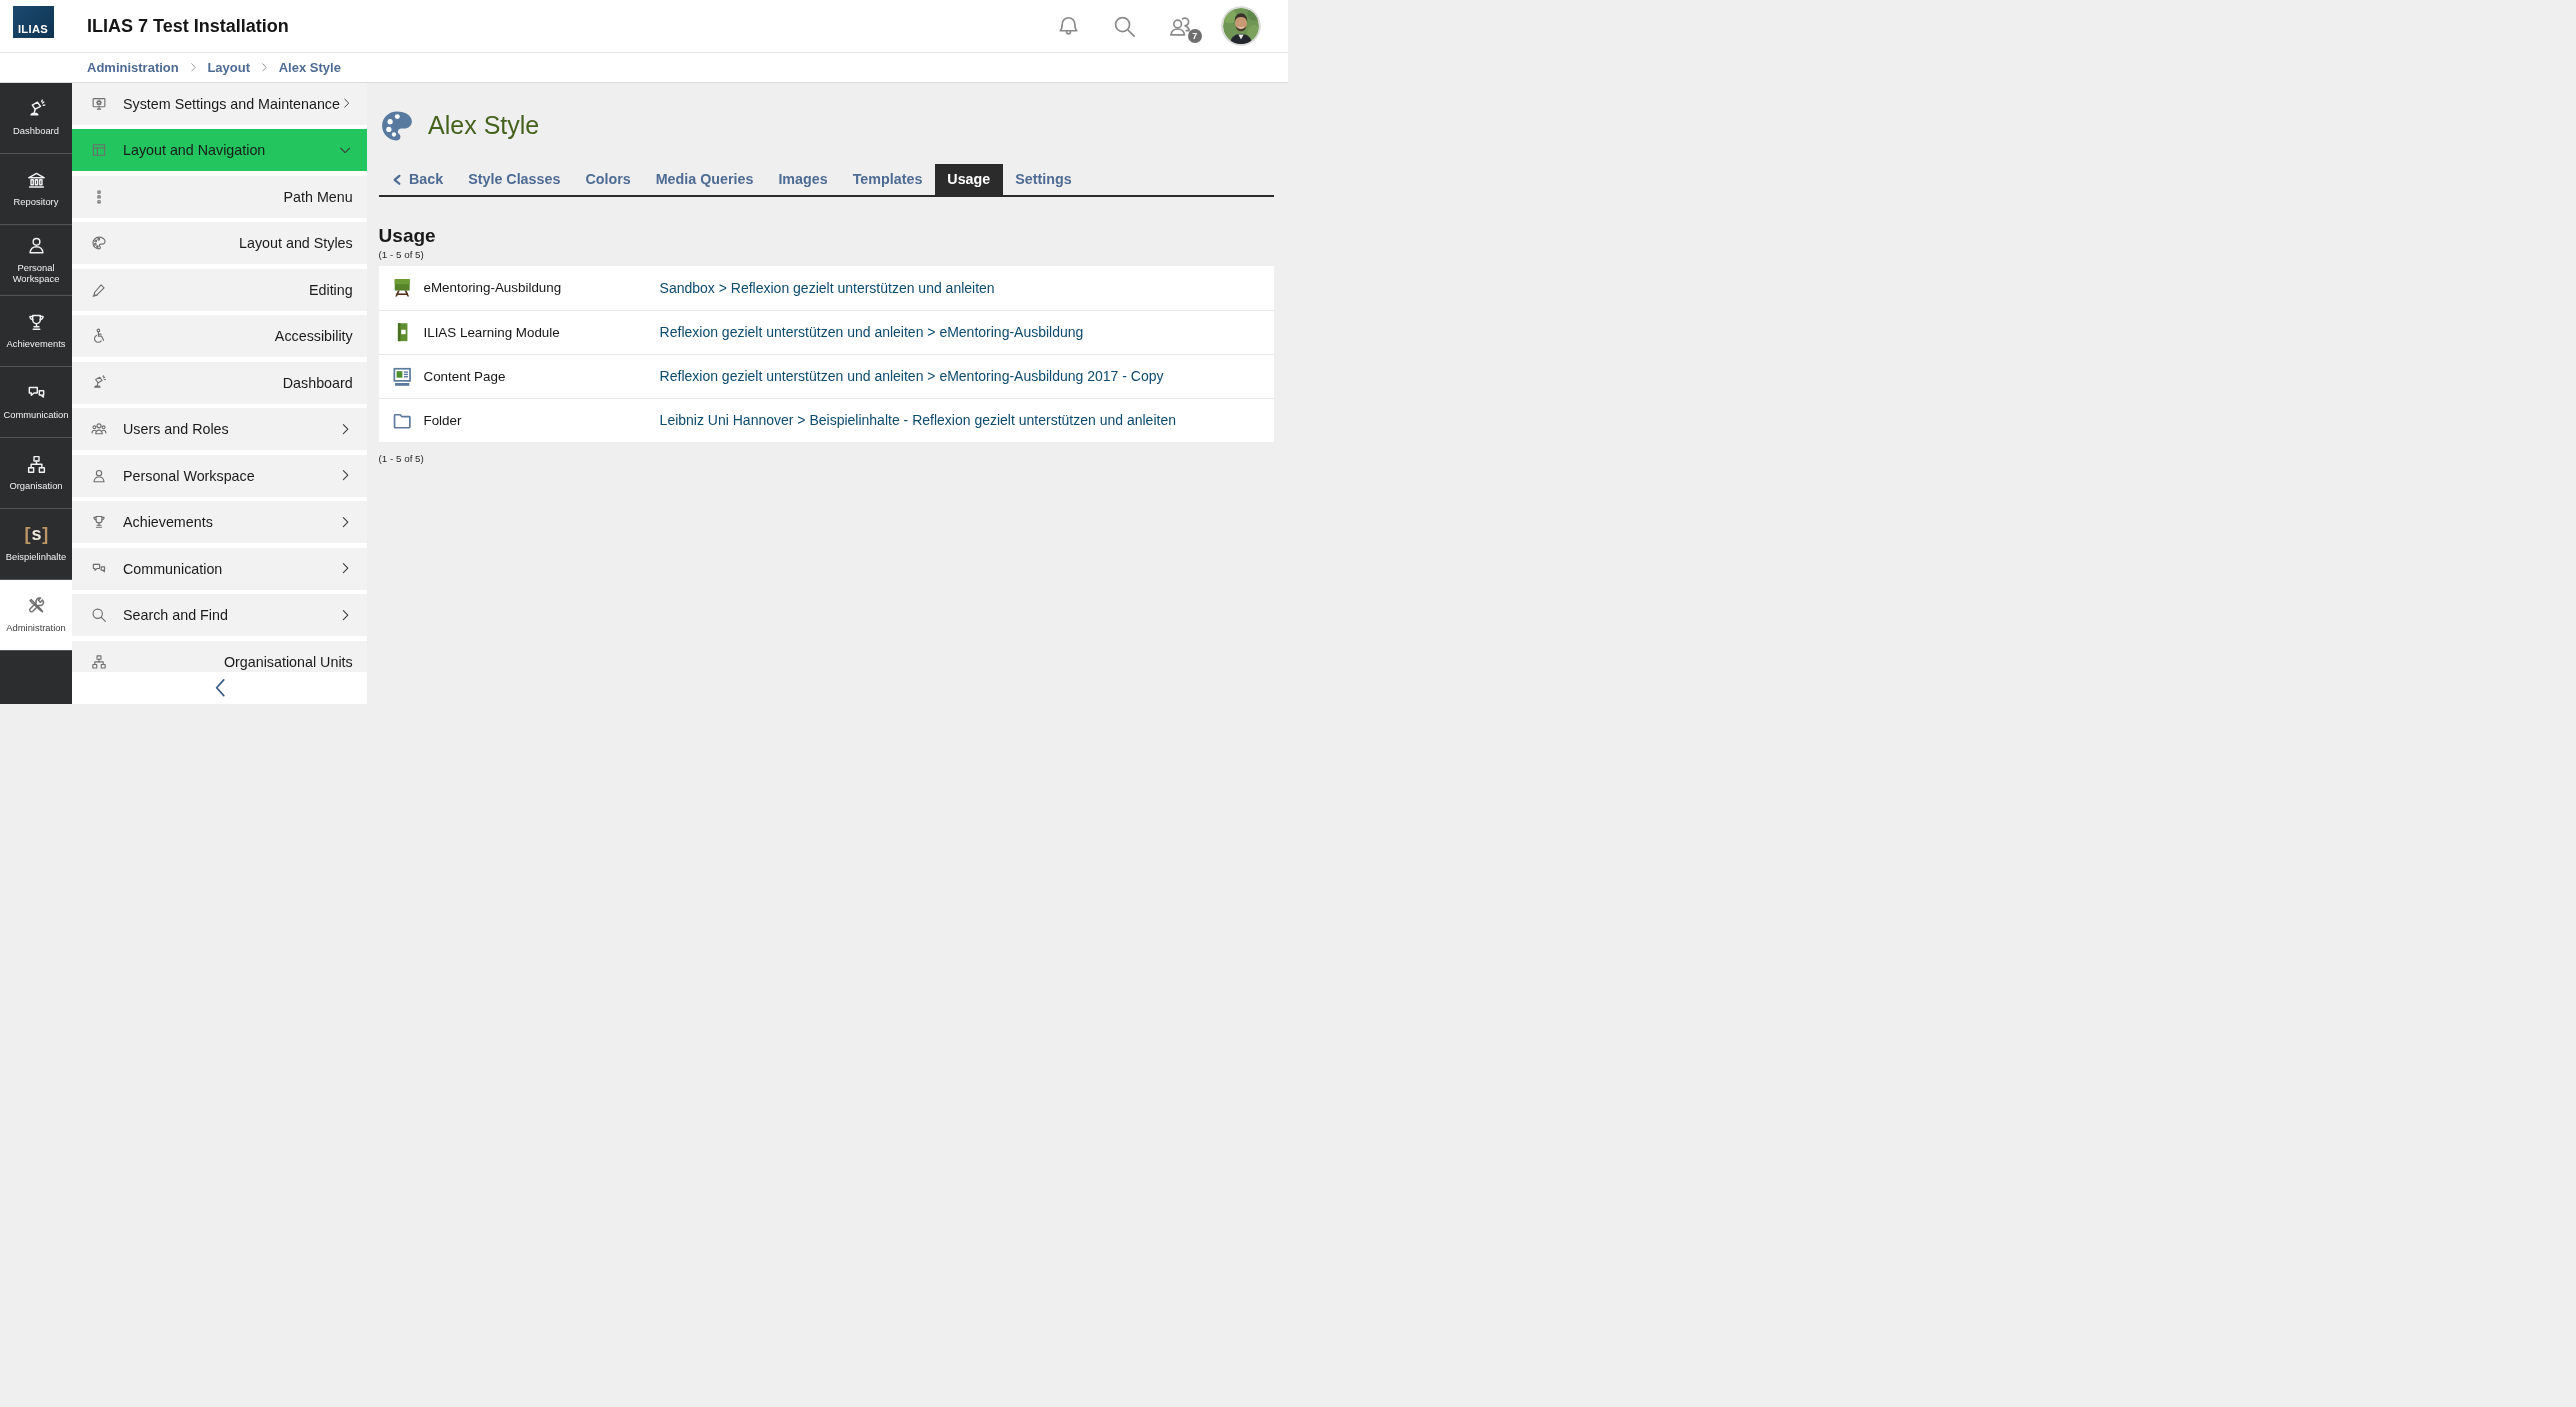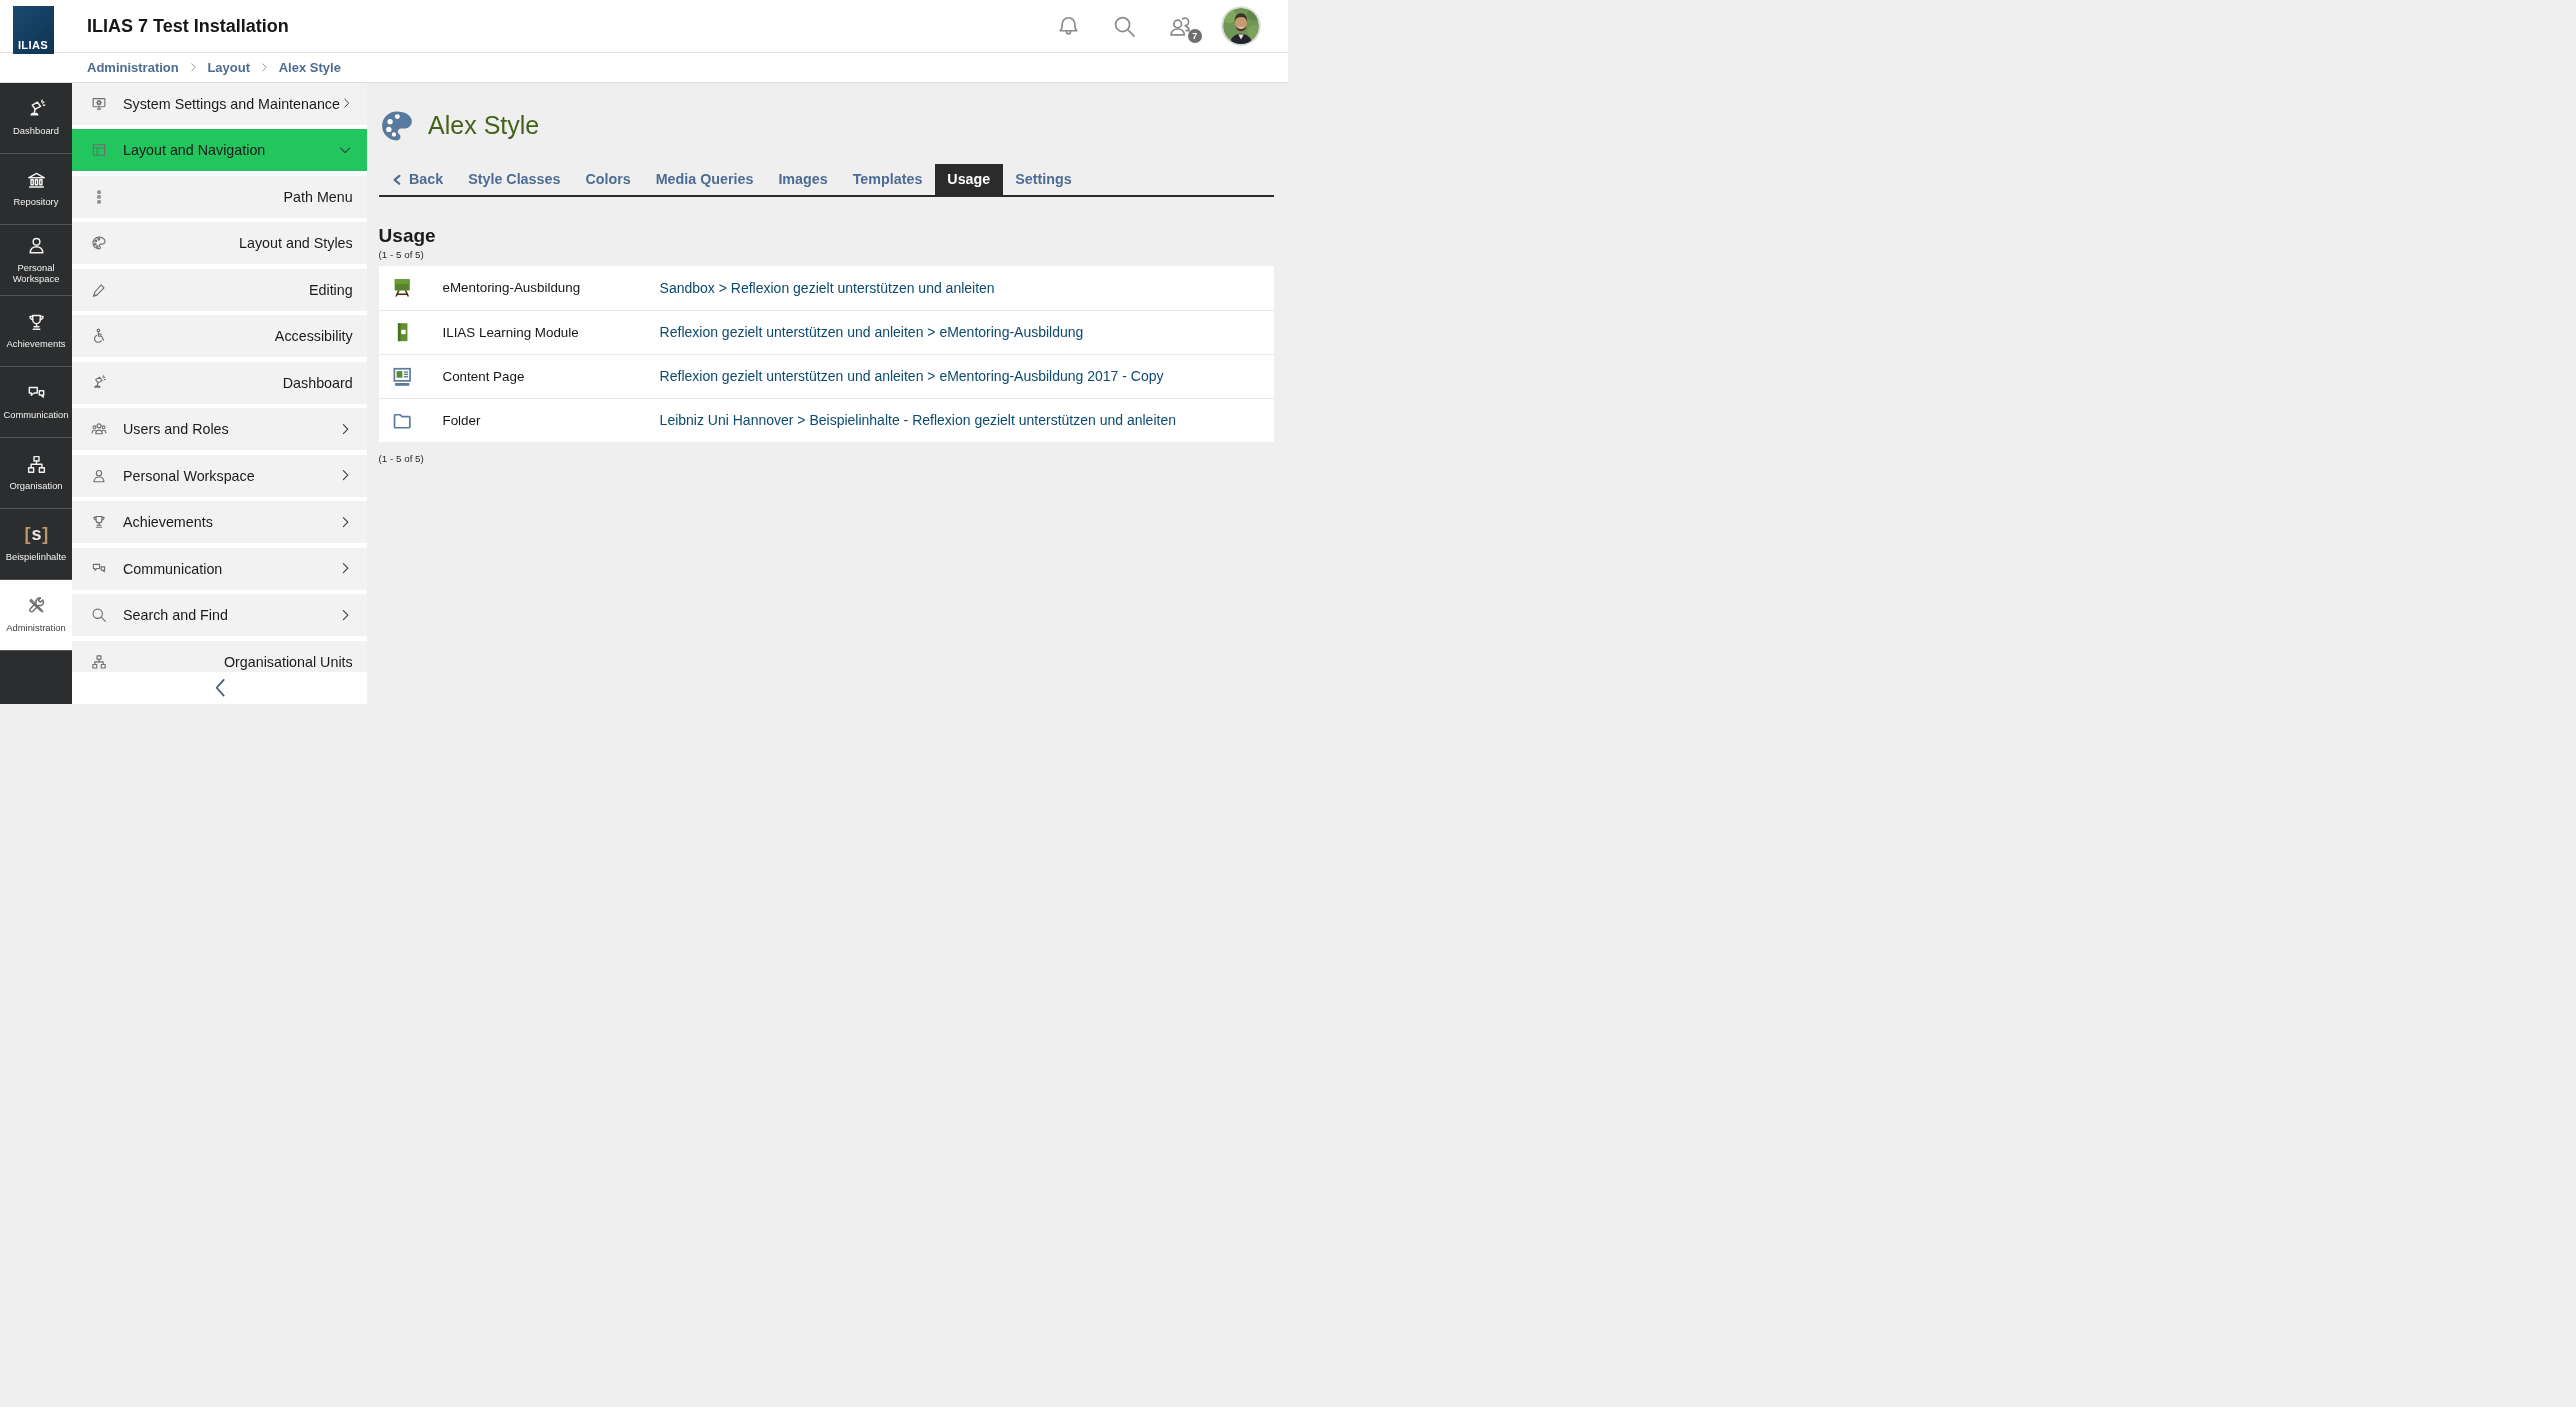--- a/index.html
+++ b/index.html
@@ -2,21 +2,21 @@
 <html style="font-size:14.3px"><head>
 <meta charset="utf-8">
 <style>
   * { box-sizing: border-box; margin: 0; padding: 0; }
   html,body { width:1288px; height:704px; overflow:hidden;
     font-family:"Liberation Sans","DejaVu Sans",sans-serif; background:#efefef; }
 
   
   .header { position:relative; height:53px; background:#fff; border-bottom:0.9px solid #e4e4e4;
     display:flex; align-items:center; }
-  .logo { position:absolute; left:12.5px; top:6.3px; width:41px; height:48px;
+  .logo { position:absolute; left:12.5px; top:6.3px; width:41px; height:32px;
     background:linear-gradient(135deg,#1b4a70,#0e3350); color:#fff; display:flex;
     align-items:flex-end; justify-content:center; font-size:11.2px; font-weight:700;
     letter-spacing:0.3px; padding-bottom:3.6px; }
   .app-title { margin-left:87px; font-size:18px; font-weight:700; color:#161616; }
   .header-actions { margin-left:auto; display:flex; align-items:center; gap:29px; padding-right:29px; }
   .hicon { width:27px; height:27px; color:#8a8a8a; position:relative; cursor:pointer; }
   .hicon svg { width:100%; height:100%; }
   .badge { position:absolute; right:-8px; bottom:-3.6px; width:14.3px; height:14.3px; border-radius:50%;
     background:#6f6f6f; color:#fff; font-size:9px; font-weight:700; display:flex;
     align-items:center; justify-content:center; }
@@ -84,21 +84,21 @@
   .range { font-size:9.8px; color:#2a2a2a; margin-top:2.7px; }
   .range.bottom { margin-top:11.6px; }
 
   .table { background:#fff; margin-top:5.4px; }
   .thead { display:flex; height:30px; align-items:center; border-bottom:0.9px solid #dcdcdc; }
   .th { font-size:13.4px; color:#4d6b93; }
   .col-title { width:281px; padding-left:7.2px; flex-shrink:0; }
   .col-path { flex:1; }
   .trow { display:flex; align-items:center; height:44px; }
   .trow + .trow { border-top:1.8px solid #e9e9e9; }
-  .cell-title { width:281px; padding-left:12.5px; flex-shrink:0; display:flex; align-items:center; gap:29px; }
+  .cell-title { width:281px; padding-left:12.5px; flex-shrink:0; display:flex; align-items:center; gap:10px; }
   .obj-icon { width:22.4px; height:22.4px; flex-shrink:0; }
   .obj-icon svg { width:100%; height:100%; }
   .cell-title span { font-size:13.4px; color:#161616; }
   .cell-path { flex:1; font-size:14px; color:#0c4a6e; }
 </style>
 </head>
 <body>
 
 <div class="header">
   <div class="logo">ILIAS</div>

